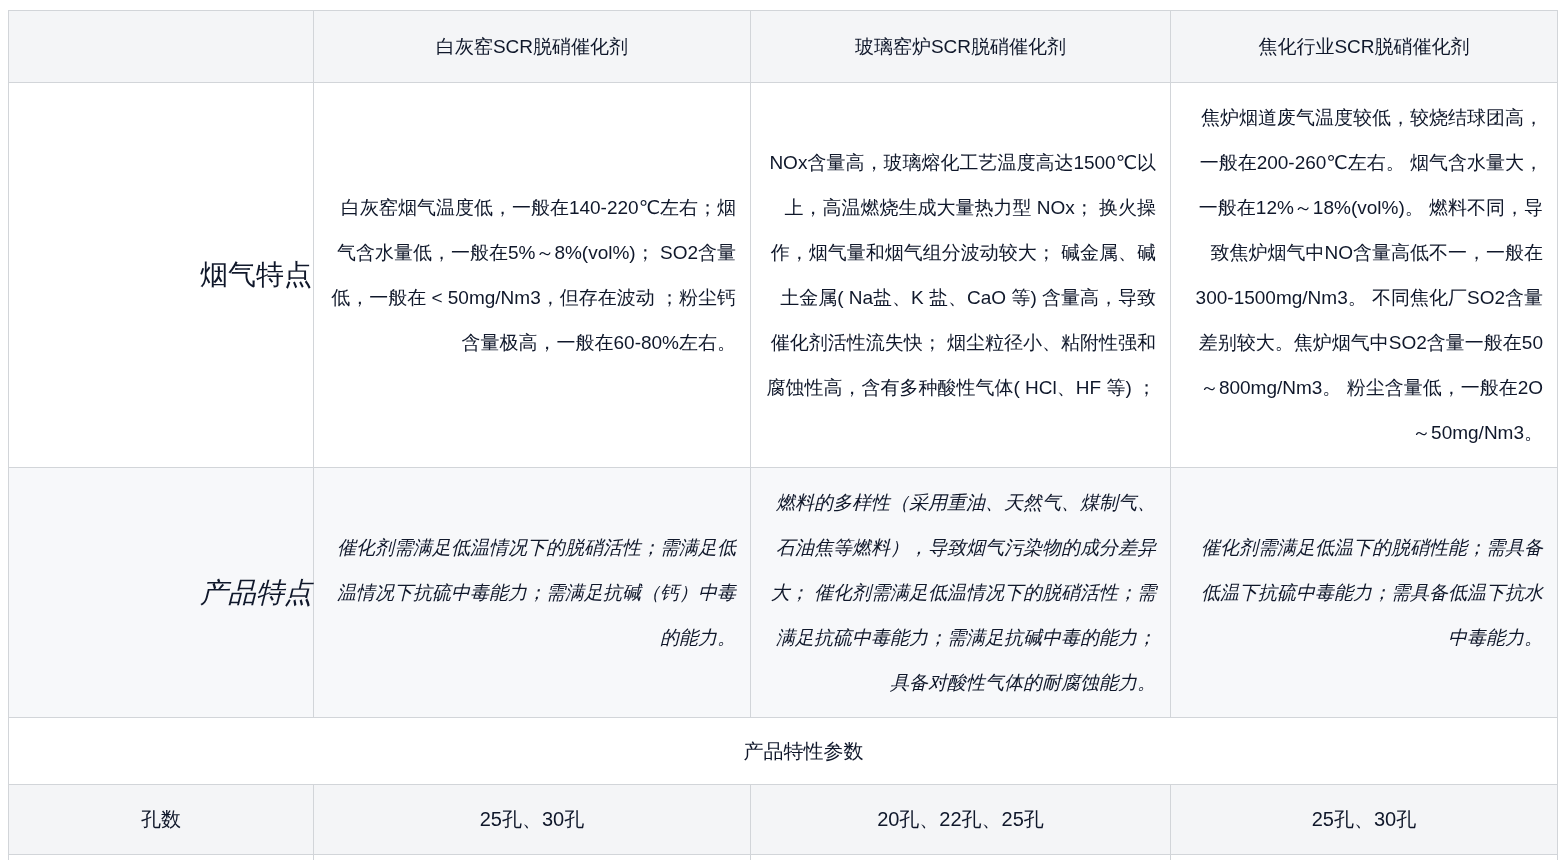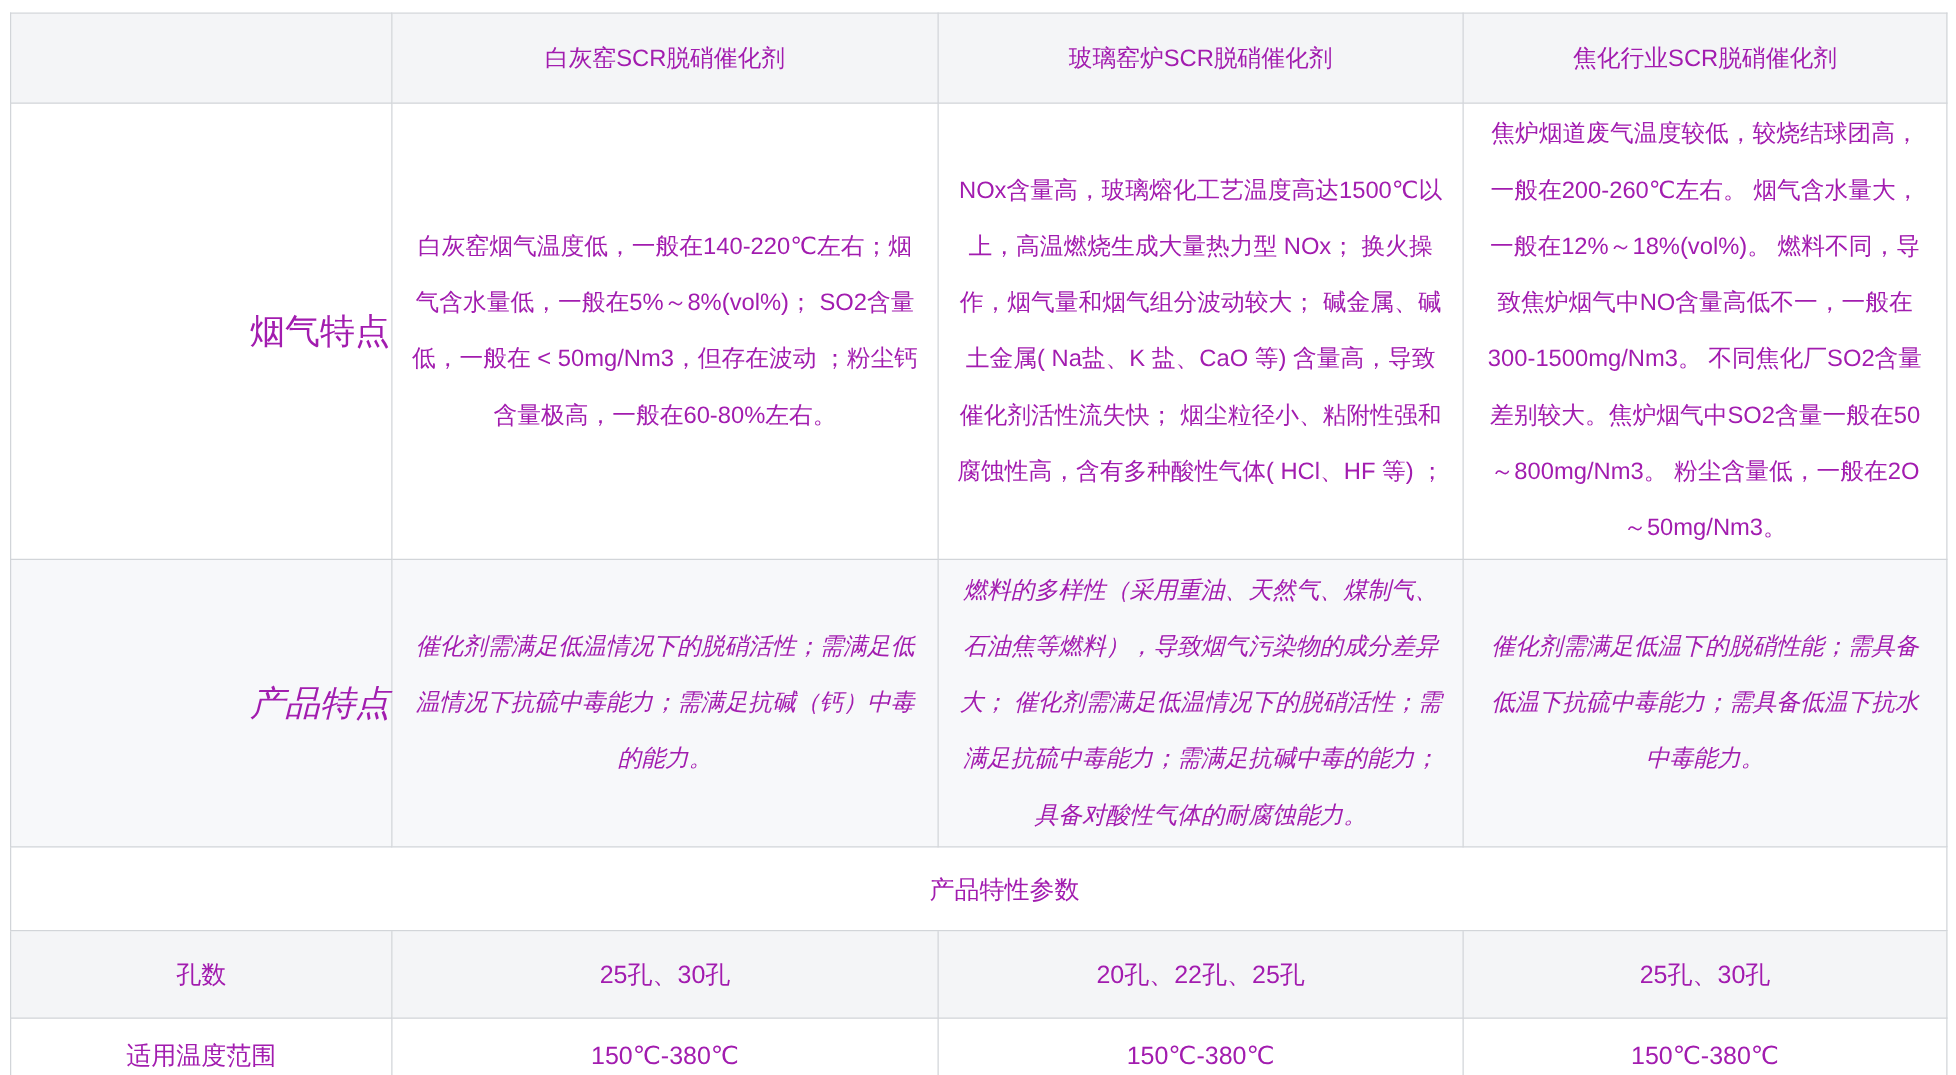--- a/index.html
+++ b/index.html
@@ -19,43 +19,43 @@
   }
   table.catalyst {
     border-collapse: collapse;
     table-layout: fixed;
     width: 1549px;
     background: #ffffff;
   }
   table.catalyst td, table.catalyst th {
     border: 1px solid #d2d5d9;
     font-weight: normal;
-    color: #a21caf;
+    color: #0f172a;
     vertical-align: middle;
     box-sizing: border-box;
   }
   
   col.c1 { width: 305px; }
   col.c2 { width: 437px; }
   col.c3 { width: 420px; }
   col.c4 { width: 387px; }
 
   tr.header-row th {
     height: 72px;
     background: #f4f5f7;
     text-align: center;
     font-size: 19px;
   }
   td.row-label {
     text-align: right;
     font-size: 28px;
   }
   td.para {
-    text-align: center;
-    padding: 2px 14px;
+    text-align: right;
+    padding: 12px 14px;
     font-size: 19px;
     line-height: 45px;
     margin-top: 28px;
   }
   tr.row-flue-gas td { height: 356px; background: #ffffff; }
   tr.row-product   td { height: 225px; background: #f7f8fa; font-style: italic; }
   tr.section-row   td {
     height: 67px;
     background: #ffffff;
     text-align: center;

